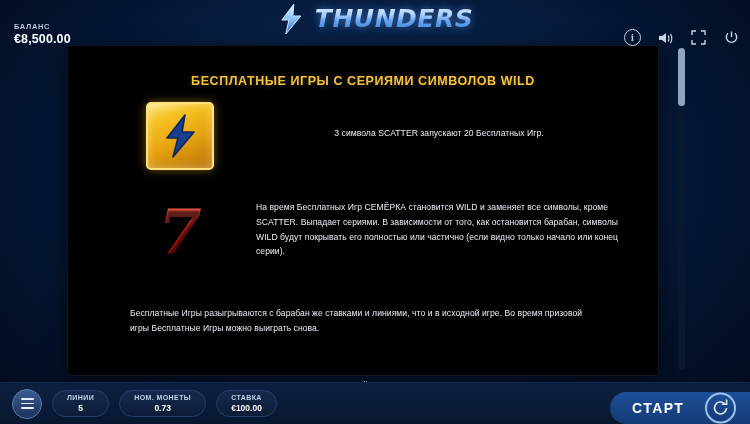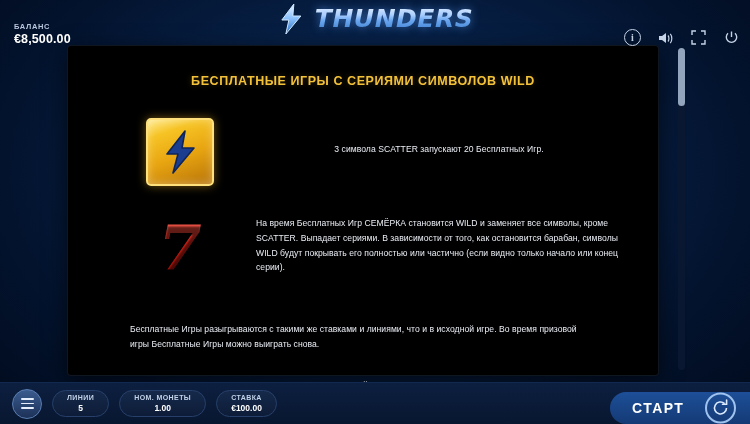--- a/index.html
+++ b/index.html
@@ -62,21 +62,21 @@
   .paper {
     position: absolute; left: 68px; top: 46px; width: 590px; height: 329px;
     background: #000000;
     border-radius: 3px;
     box-shadow: 0 0 0 1px #101620, 0 6px 24px rgba(0,0,0,.65);
     overflow: hidden;
   }
   .paper-inner { padding: 28px 36px 0 36px; }
   .paper-title {
     color: #f4c23a; font-size: 12.5px; font-weight: bold; letter-spacing: .045em;
-    text-align: center; margin-bottom: 30px;
+    text-align: center; margin-bottom: 14px;
     text-shadow: 0 0 6px rgba(244,194,58,.25);
   }
 
   .payrow { display: flex; align-items: flex-start; margin-bottom: 26px; }
   .symbol-cell {
     width: 152px; display: flex; justify-content: center; flex: none;
   }
   .text-cell {
     flex: 1; color: #e9edf4; font-size: 8.6px; line-height: 1.72;
     letter-spacing: .005em; padding-top: 4px;
@@ -260,21 +260,21 @@
 
     <div class="payrow seven">
       <div class="symbol-cell">
         <div class="sym-seven">
           <div class="seven-glyph">7<span class="seven-outline">7</span></div>
         </div>
       </div>
       <div class="text-cell">На время Бесплатных Игр СЕМЁРКА становится WILD и заменяет все символы, кроме SCATTER. Выпадает сериями. В зависимости от того, как остановится барабан, символы WILD будут покрывать его полностью или частично (если видно только начало или конец серии).</div>
     </div>
 
-    <div class="footnote">Бесплатные Игры разыгрываются с такими же ставками и линиями, что и в исходной игре. Во время призовой игры Бесплатные Игры можно выиграть снова.</div>
+    <div class="footnote">Бесплатные Игры разыгрываются с барабан же ставками и линиями, что и в исходной игре. Во время призовой игры Бесплатные Игры можно выиграть снова.</div>
   </div>
 </div>
 
 <div class="scroll-track"></div>
 <div class="scroll-thumb"></div>
 
 <div class="bet-label">СДЕЛАЙТЕ СТАВКУ</div>
 
 <div class="bottombar">
   <div class="menu-btn">
@@ -283,21 +283,21 @@
       <i></i>
   </div>
 
   <div class="pill">
     <span class="k">ЛИНИИ</span>
     <span class="v">5</span>
   </div>
 
   <div class="pill">
     <span class="k">НОМ. МОНЕТЫ</span>
-    <span class="v">1.00</span>
+    <span class="v">0.73</span>
   </div>
 
   <div class="pill">
     <span class="k">СТАВКА</span>
     <span class="v">€100.00</span>
   </div>
 
   <div class="spacer"></div>
 
   <div class="pill-wide">ТУРБО</div>

